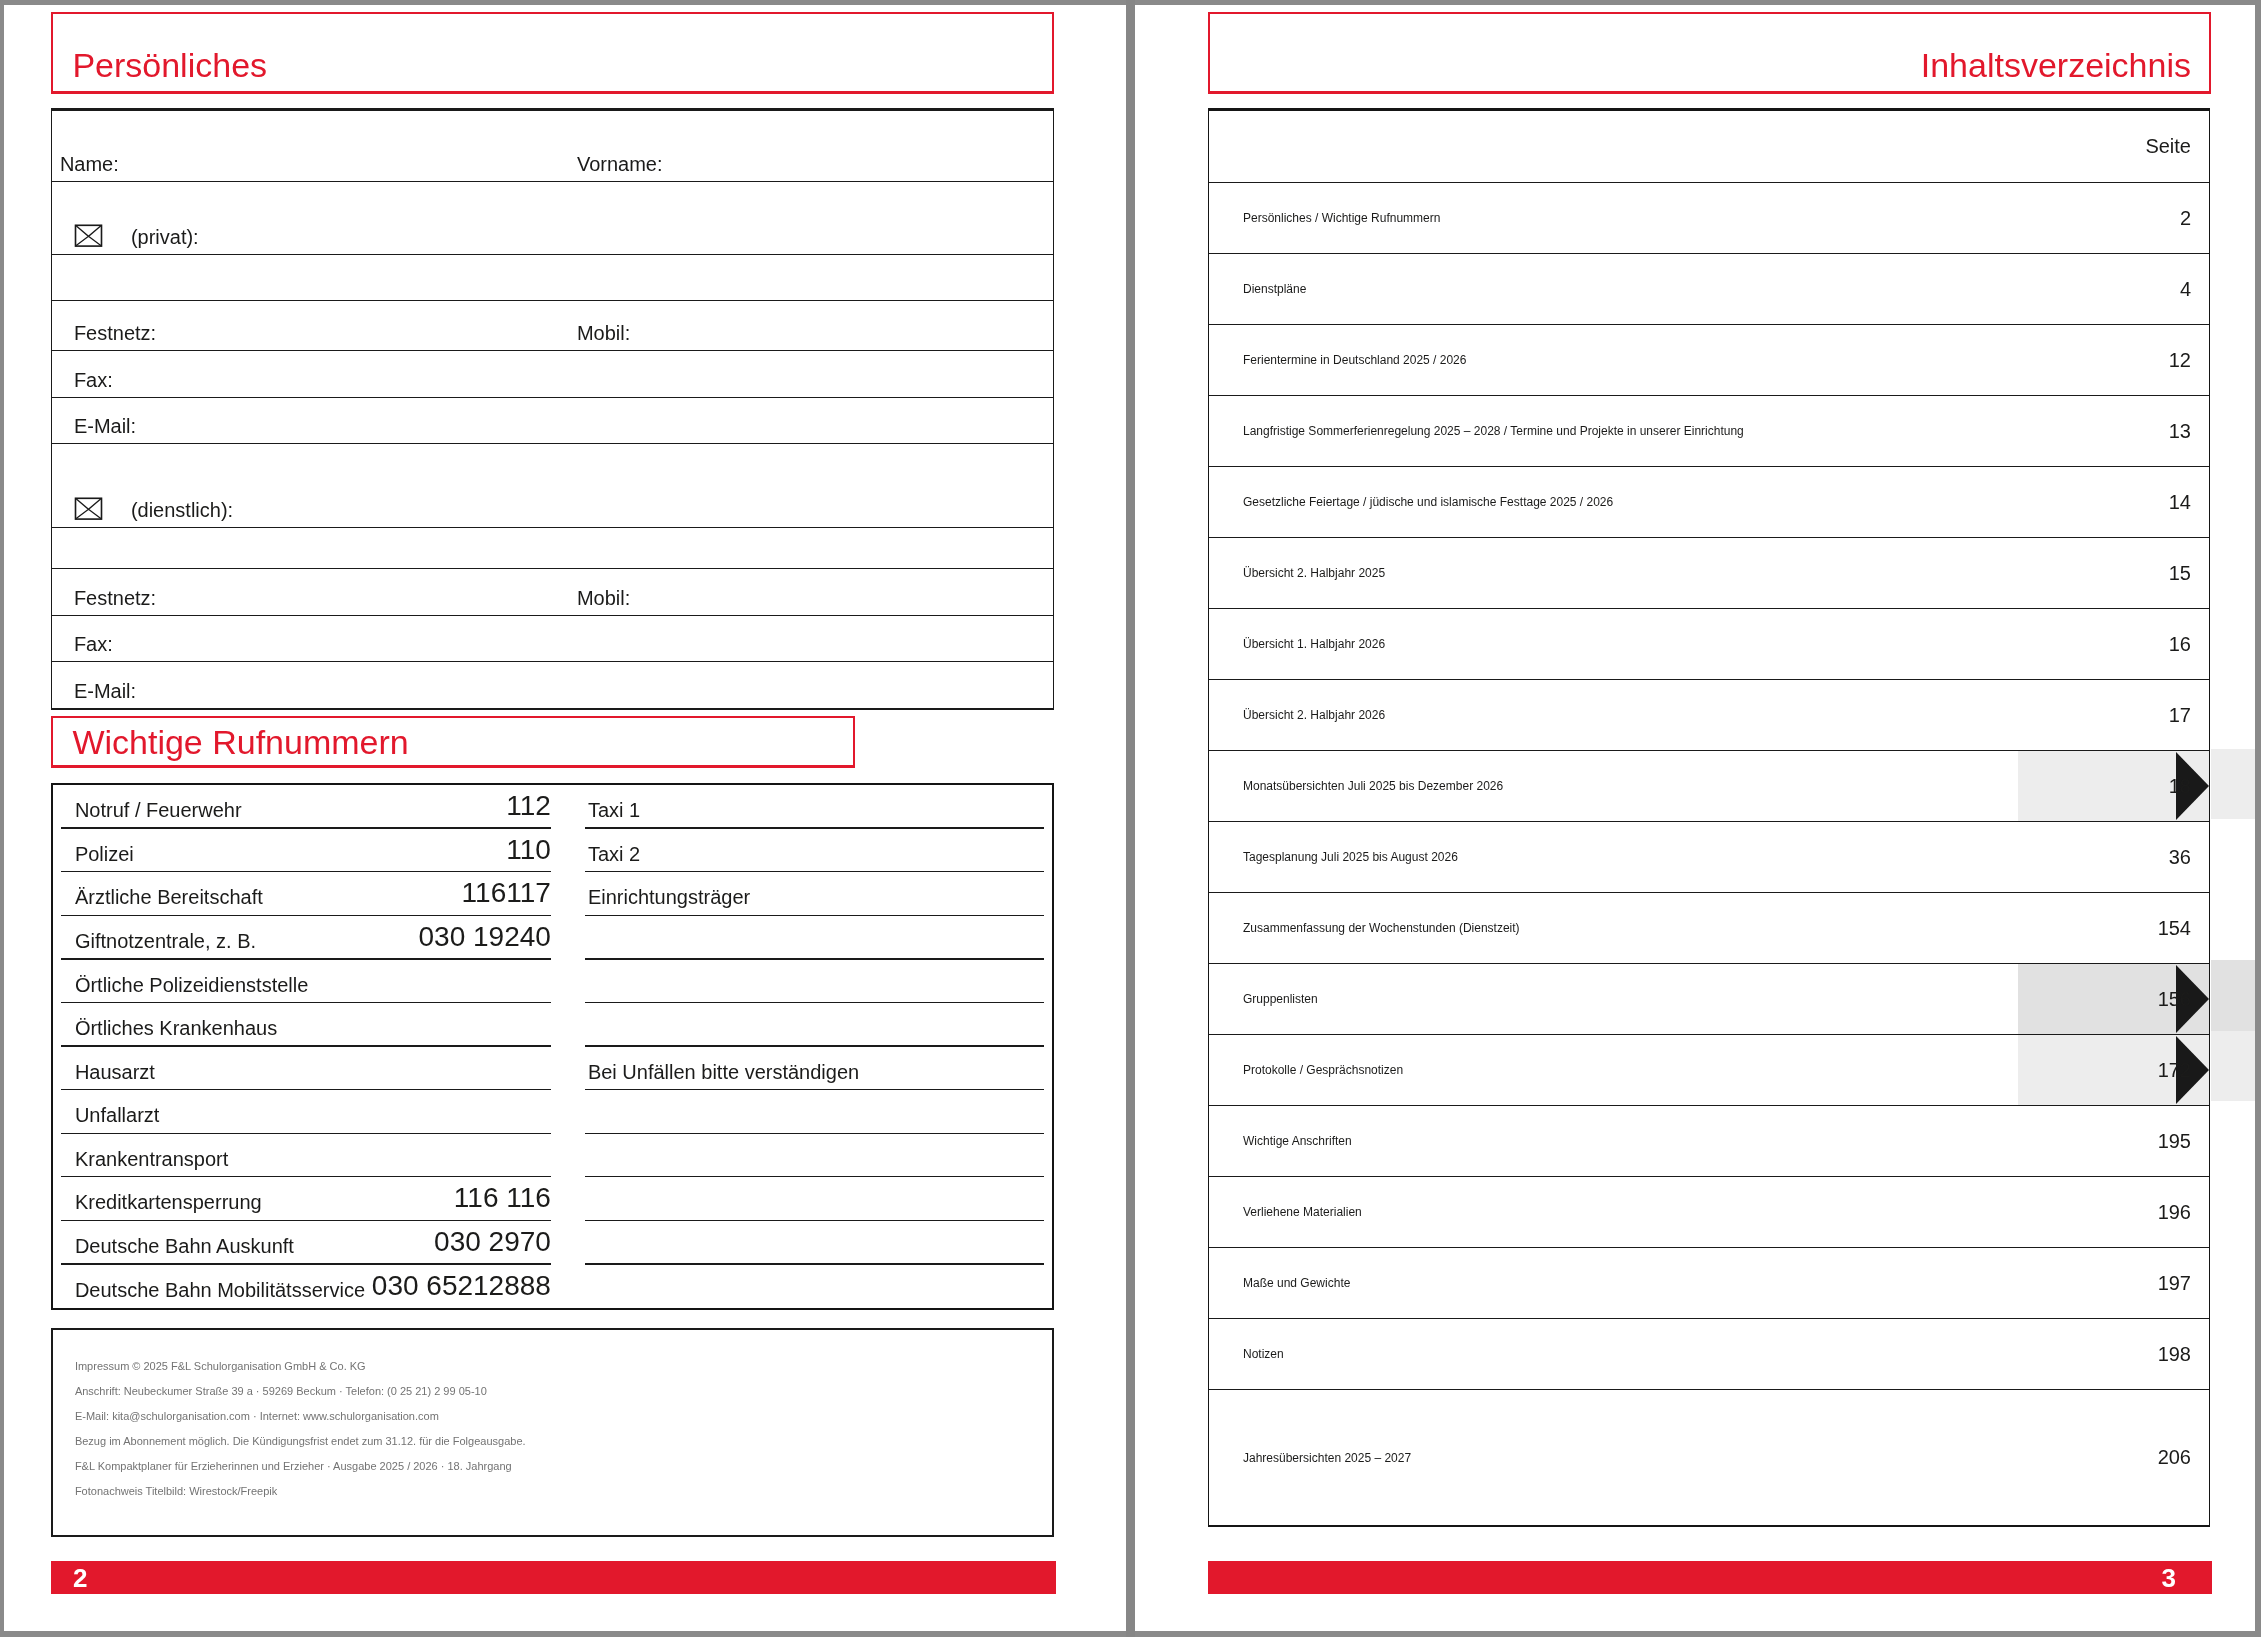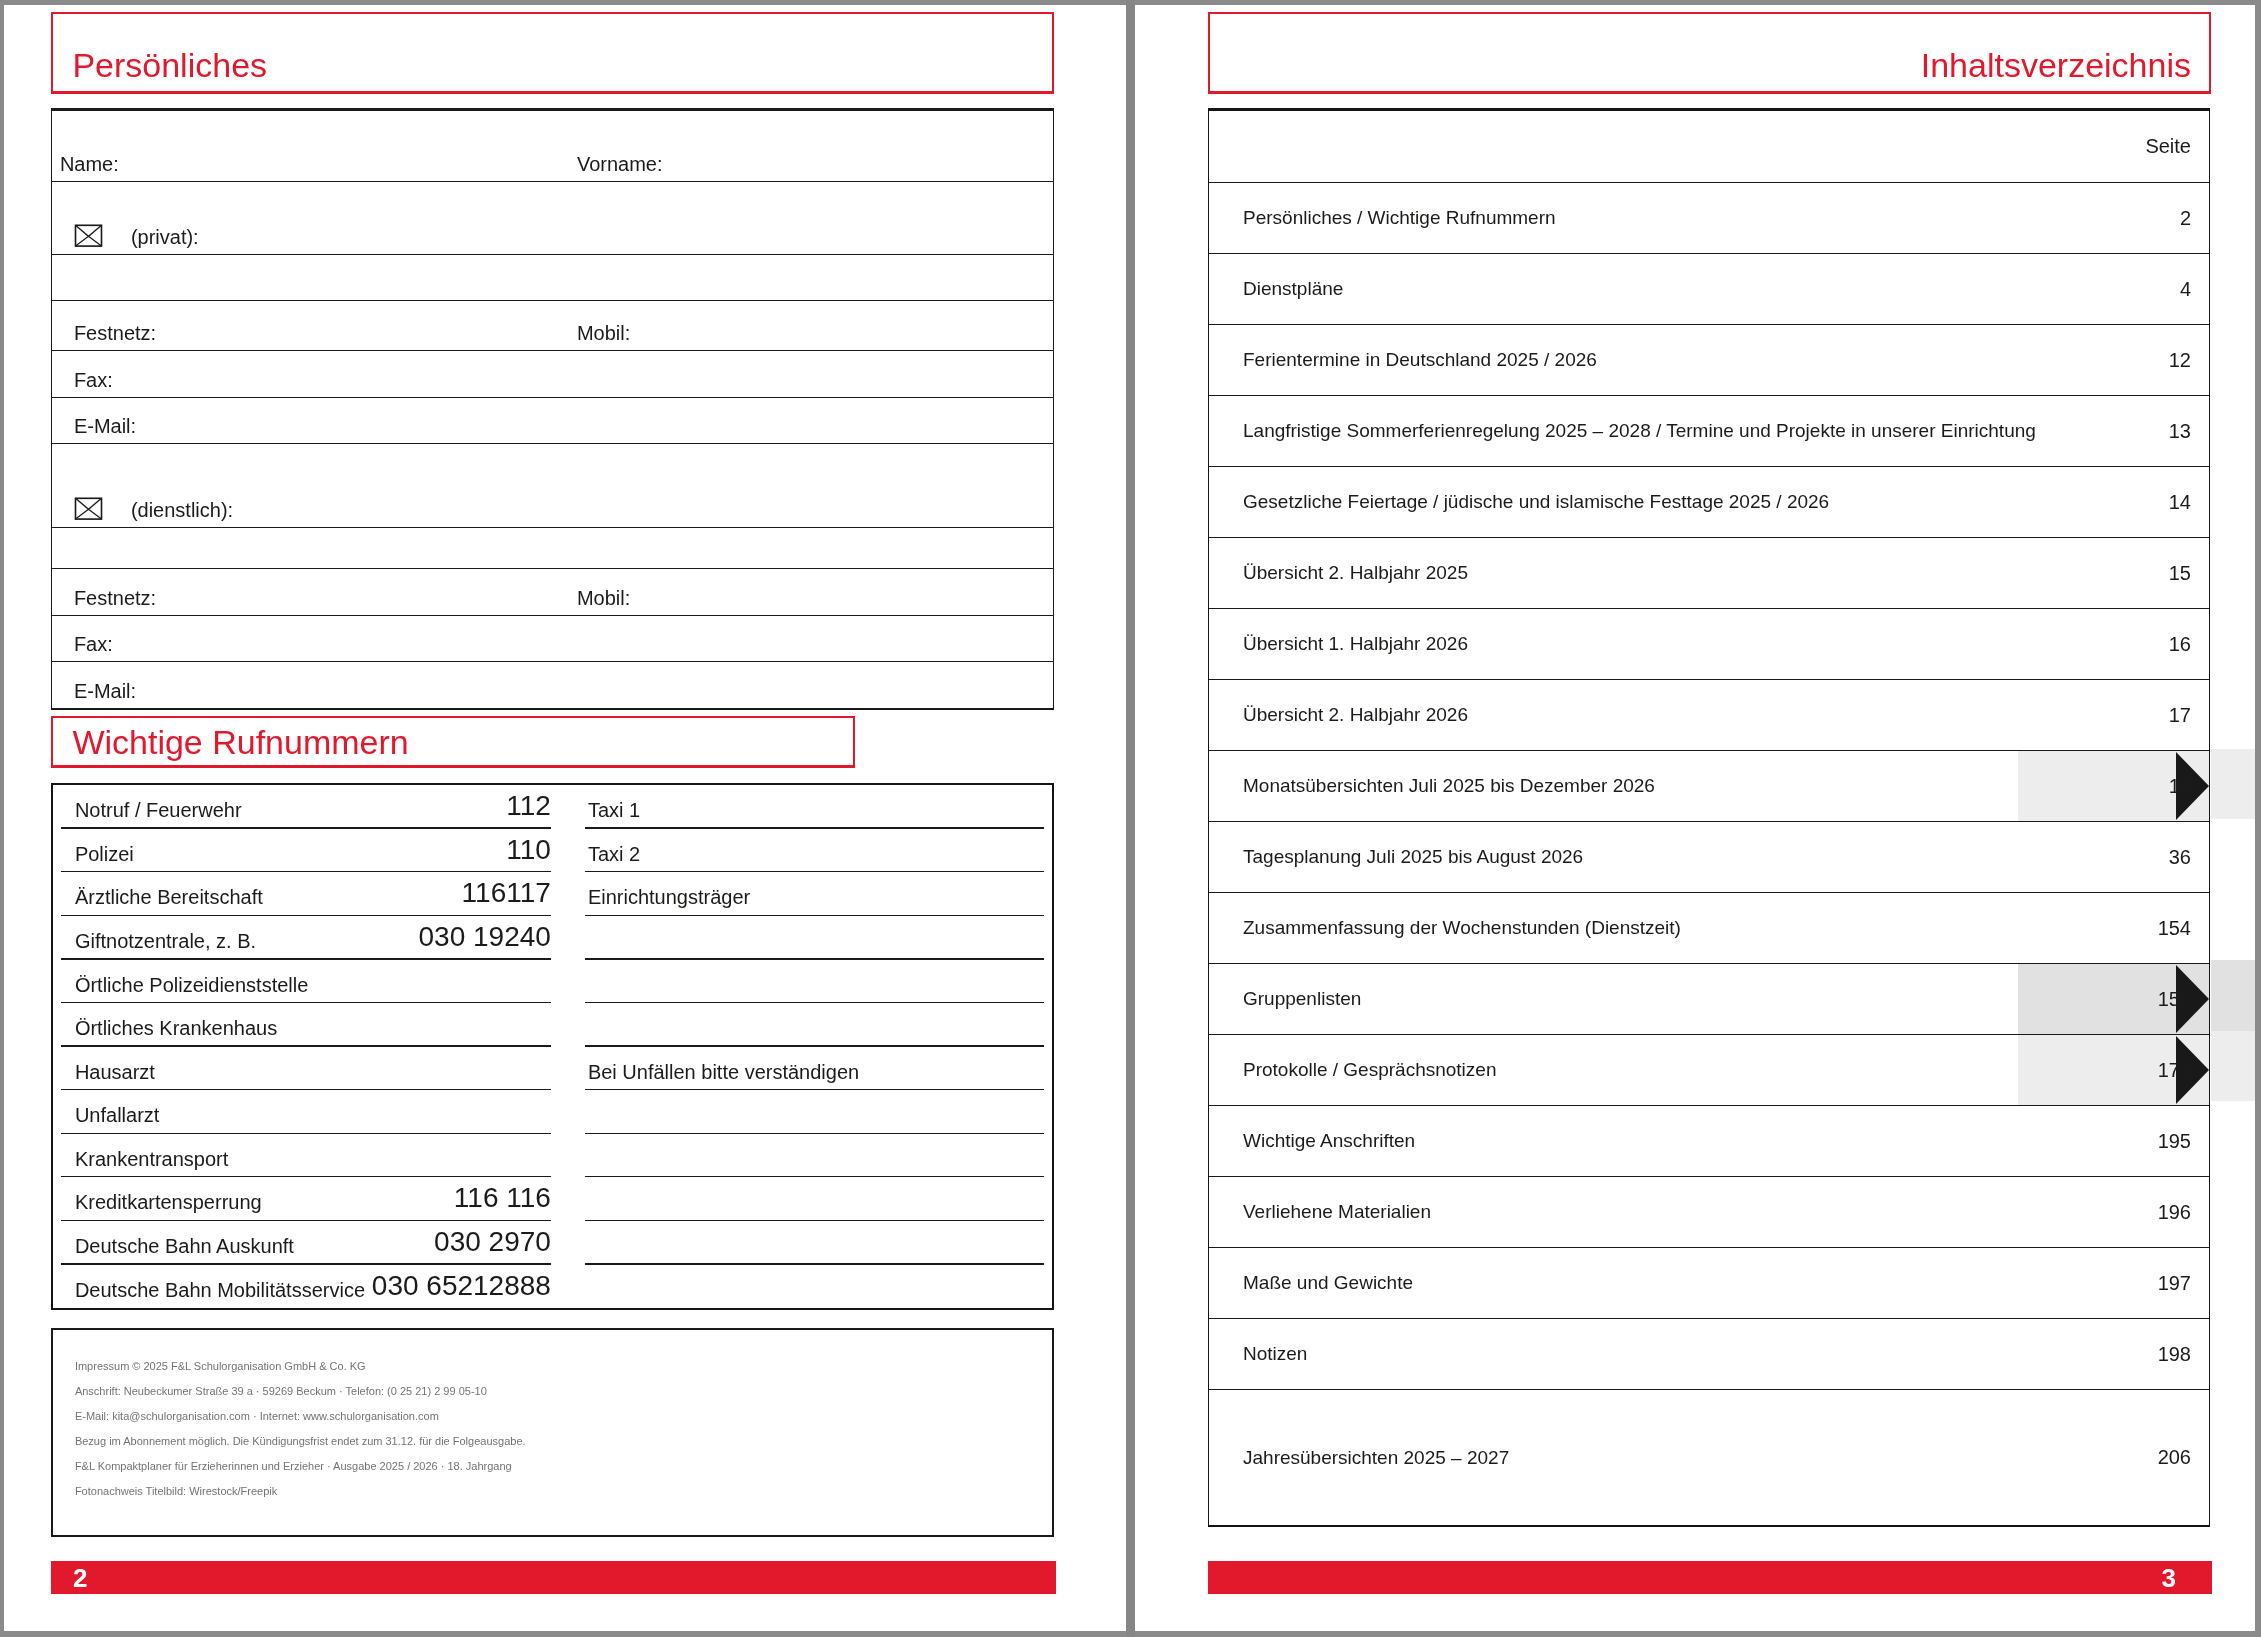--- a/index.html
+++ b/index.html
@@ -47,21 +47,21 @@
   
   .toc-box{position:absolute;left:73px;top:103px;width:1002px;height:1419px;box-sizing:border-box;
            border:1.3px solid #151515;border-top-width:3.9px;border-bottom-width:2.6px;
            display:flex;flex-direction:column;}
   .toc-head{position:relative;height:72px;box-sizing:border-box;border-bottom:1.3px solid #1a1a1a;
             display:flex;align-items:center;justify-content:flex-end;padding-right:18px;font-size:20px;}
   .toc-row{position:relative;height:71px;box-sizing:border-box;border-bottom:1.3px solid #1a1a1a;
            display:flex;align-items:center;justify-content:space-between;
            padding:0 18px 0 34px;flex:none;}
   .toc-row.last{border-bottom:none;flex:1;}
-  .toc-lbl{position:relative;z-index:2;font-size:19px;white-space:nowrap;}
+  .toc-lbl{position:relative;z-index:2;font-size:12px;white-space:nowrap;}
   .toc-pg{position:relative;z-index:2;font-size:20px;}
   .tab-band{position:absolute;top:0;bottom:0;right:0;width:191px;z-index:0;}
   .tab-arrow{position:absolute;right:0;top:50%;margin-top:-34px;width:0;height:0;z-index:1;
              border-top:34px solid transparent;border-bottom:34px solid transparent;
              border-left:33px solid #191919;}
   .edge-strip{position:absolute;left:1076px;width:44px;}
 </style>
 </head>
 <body>
 

